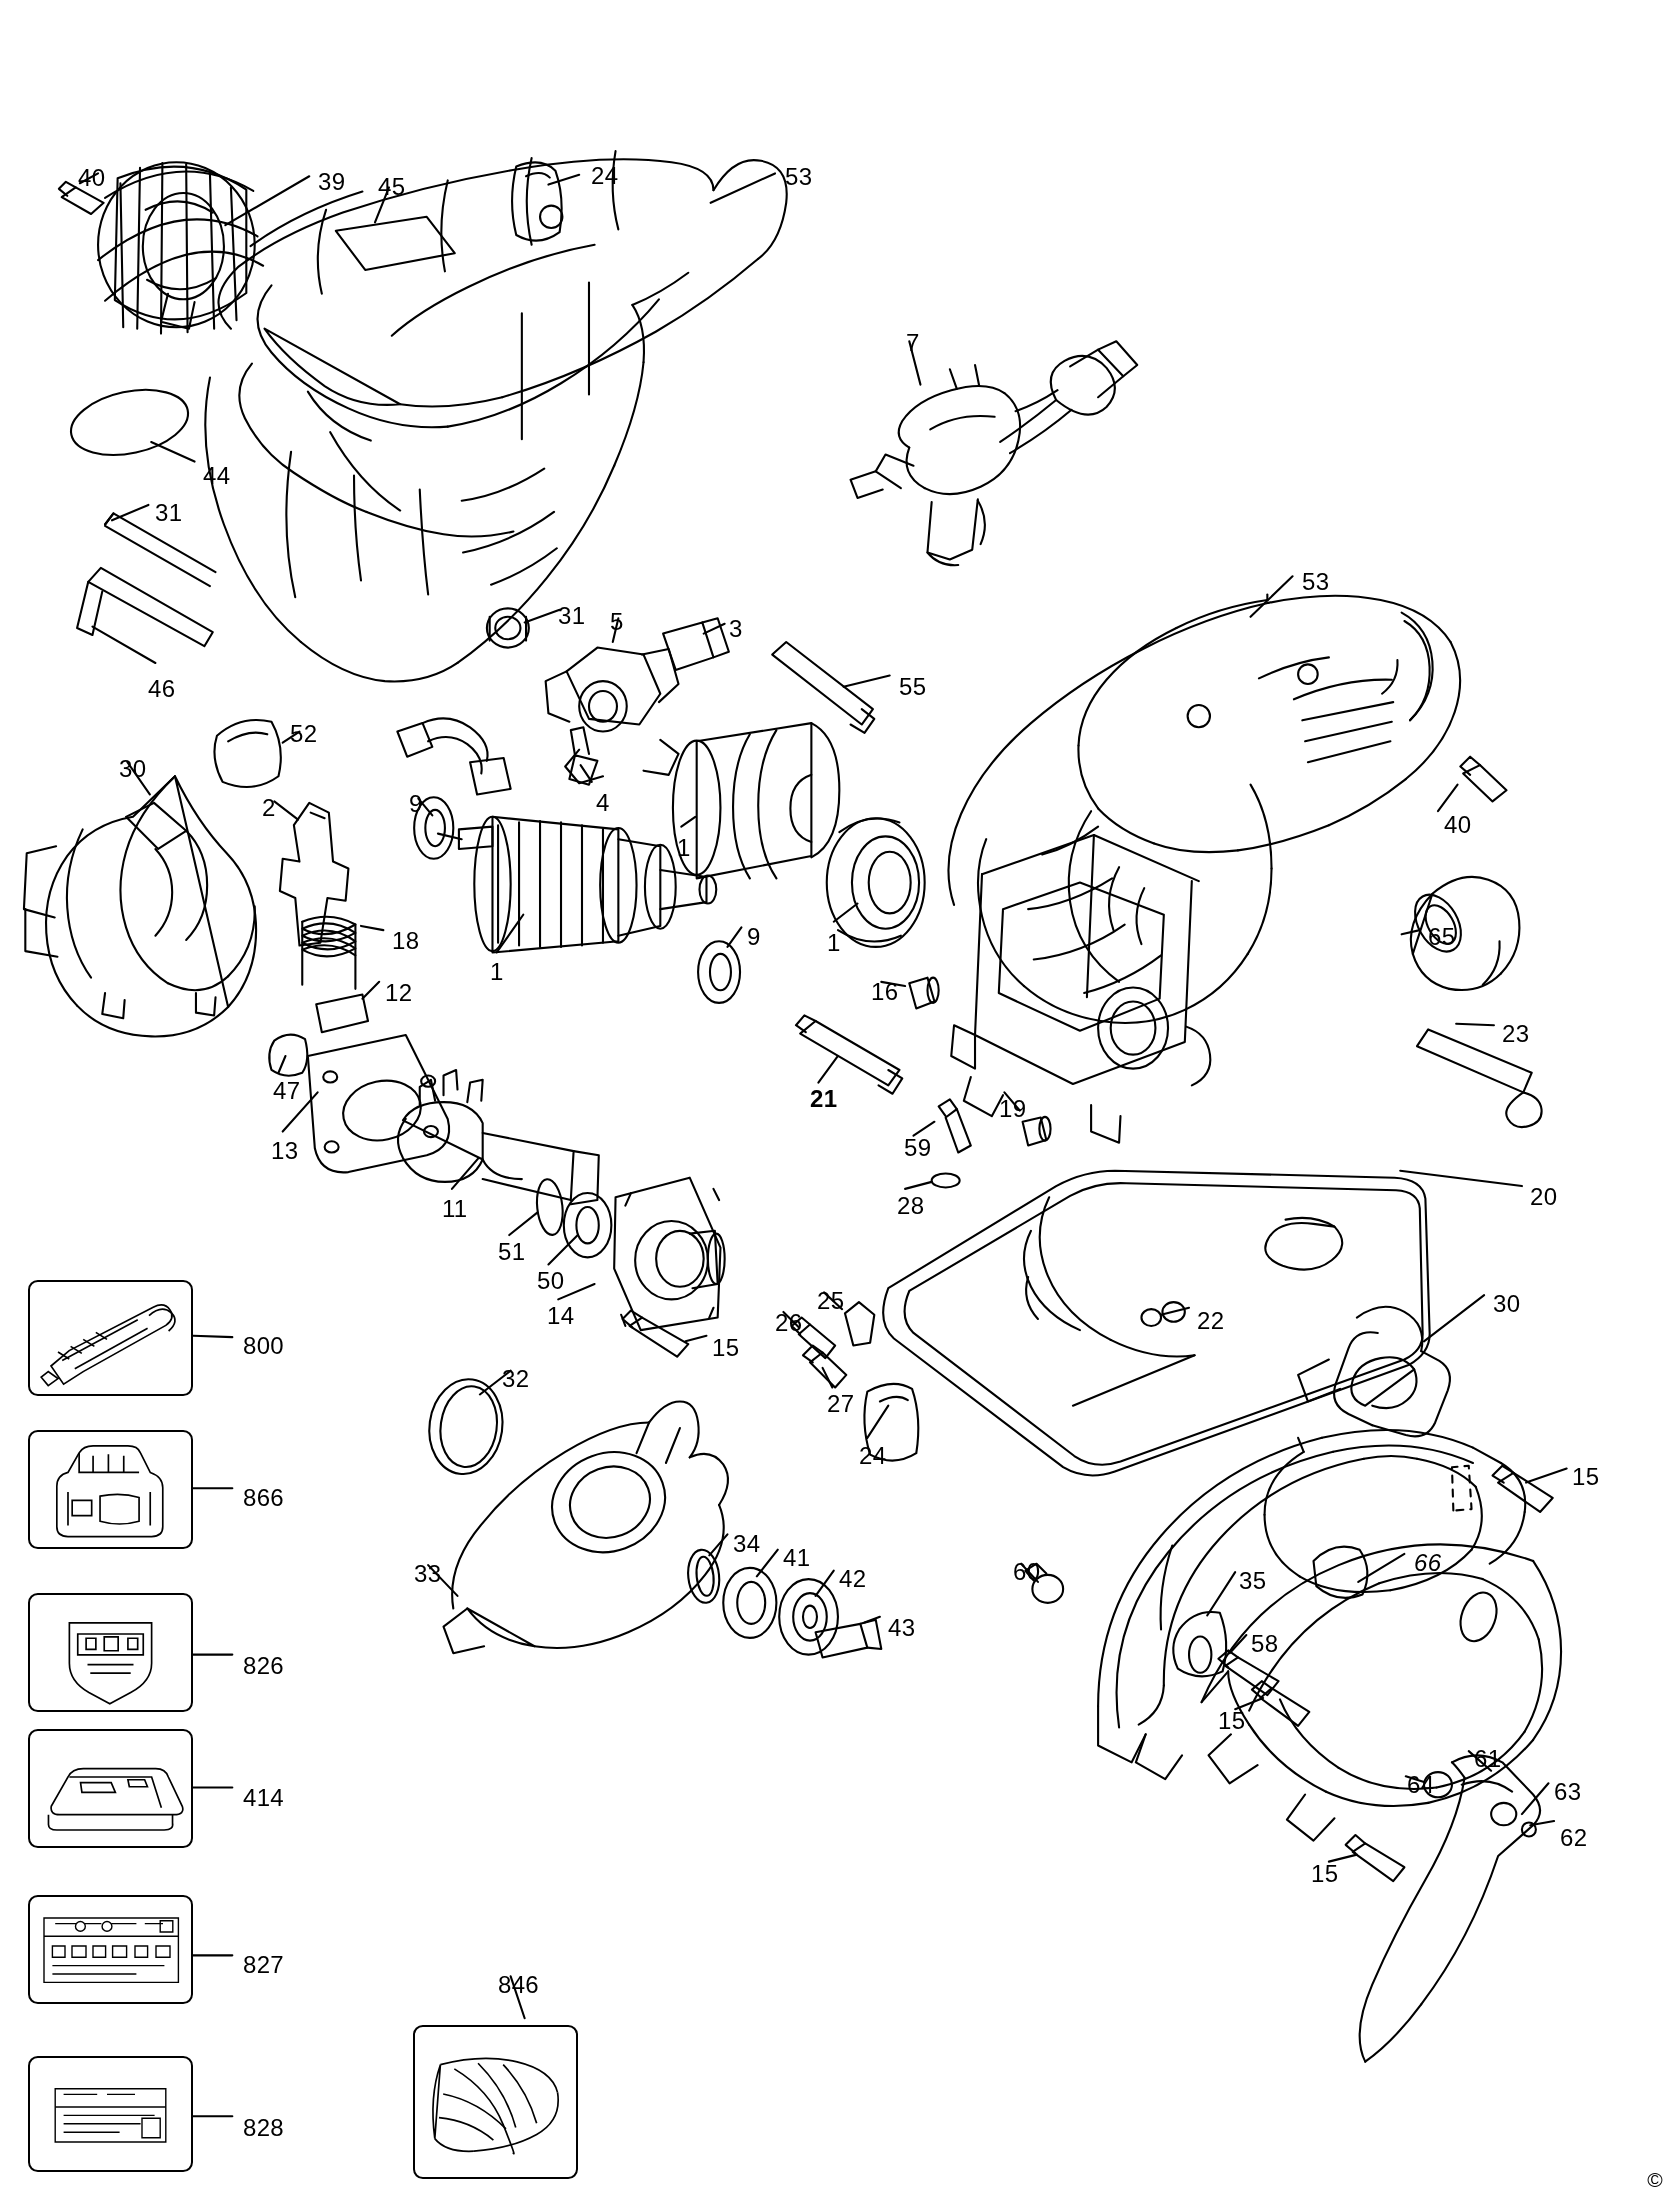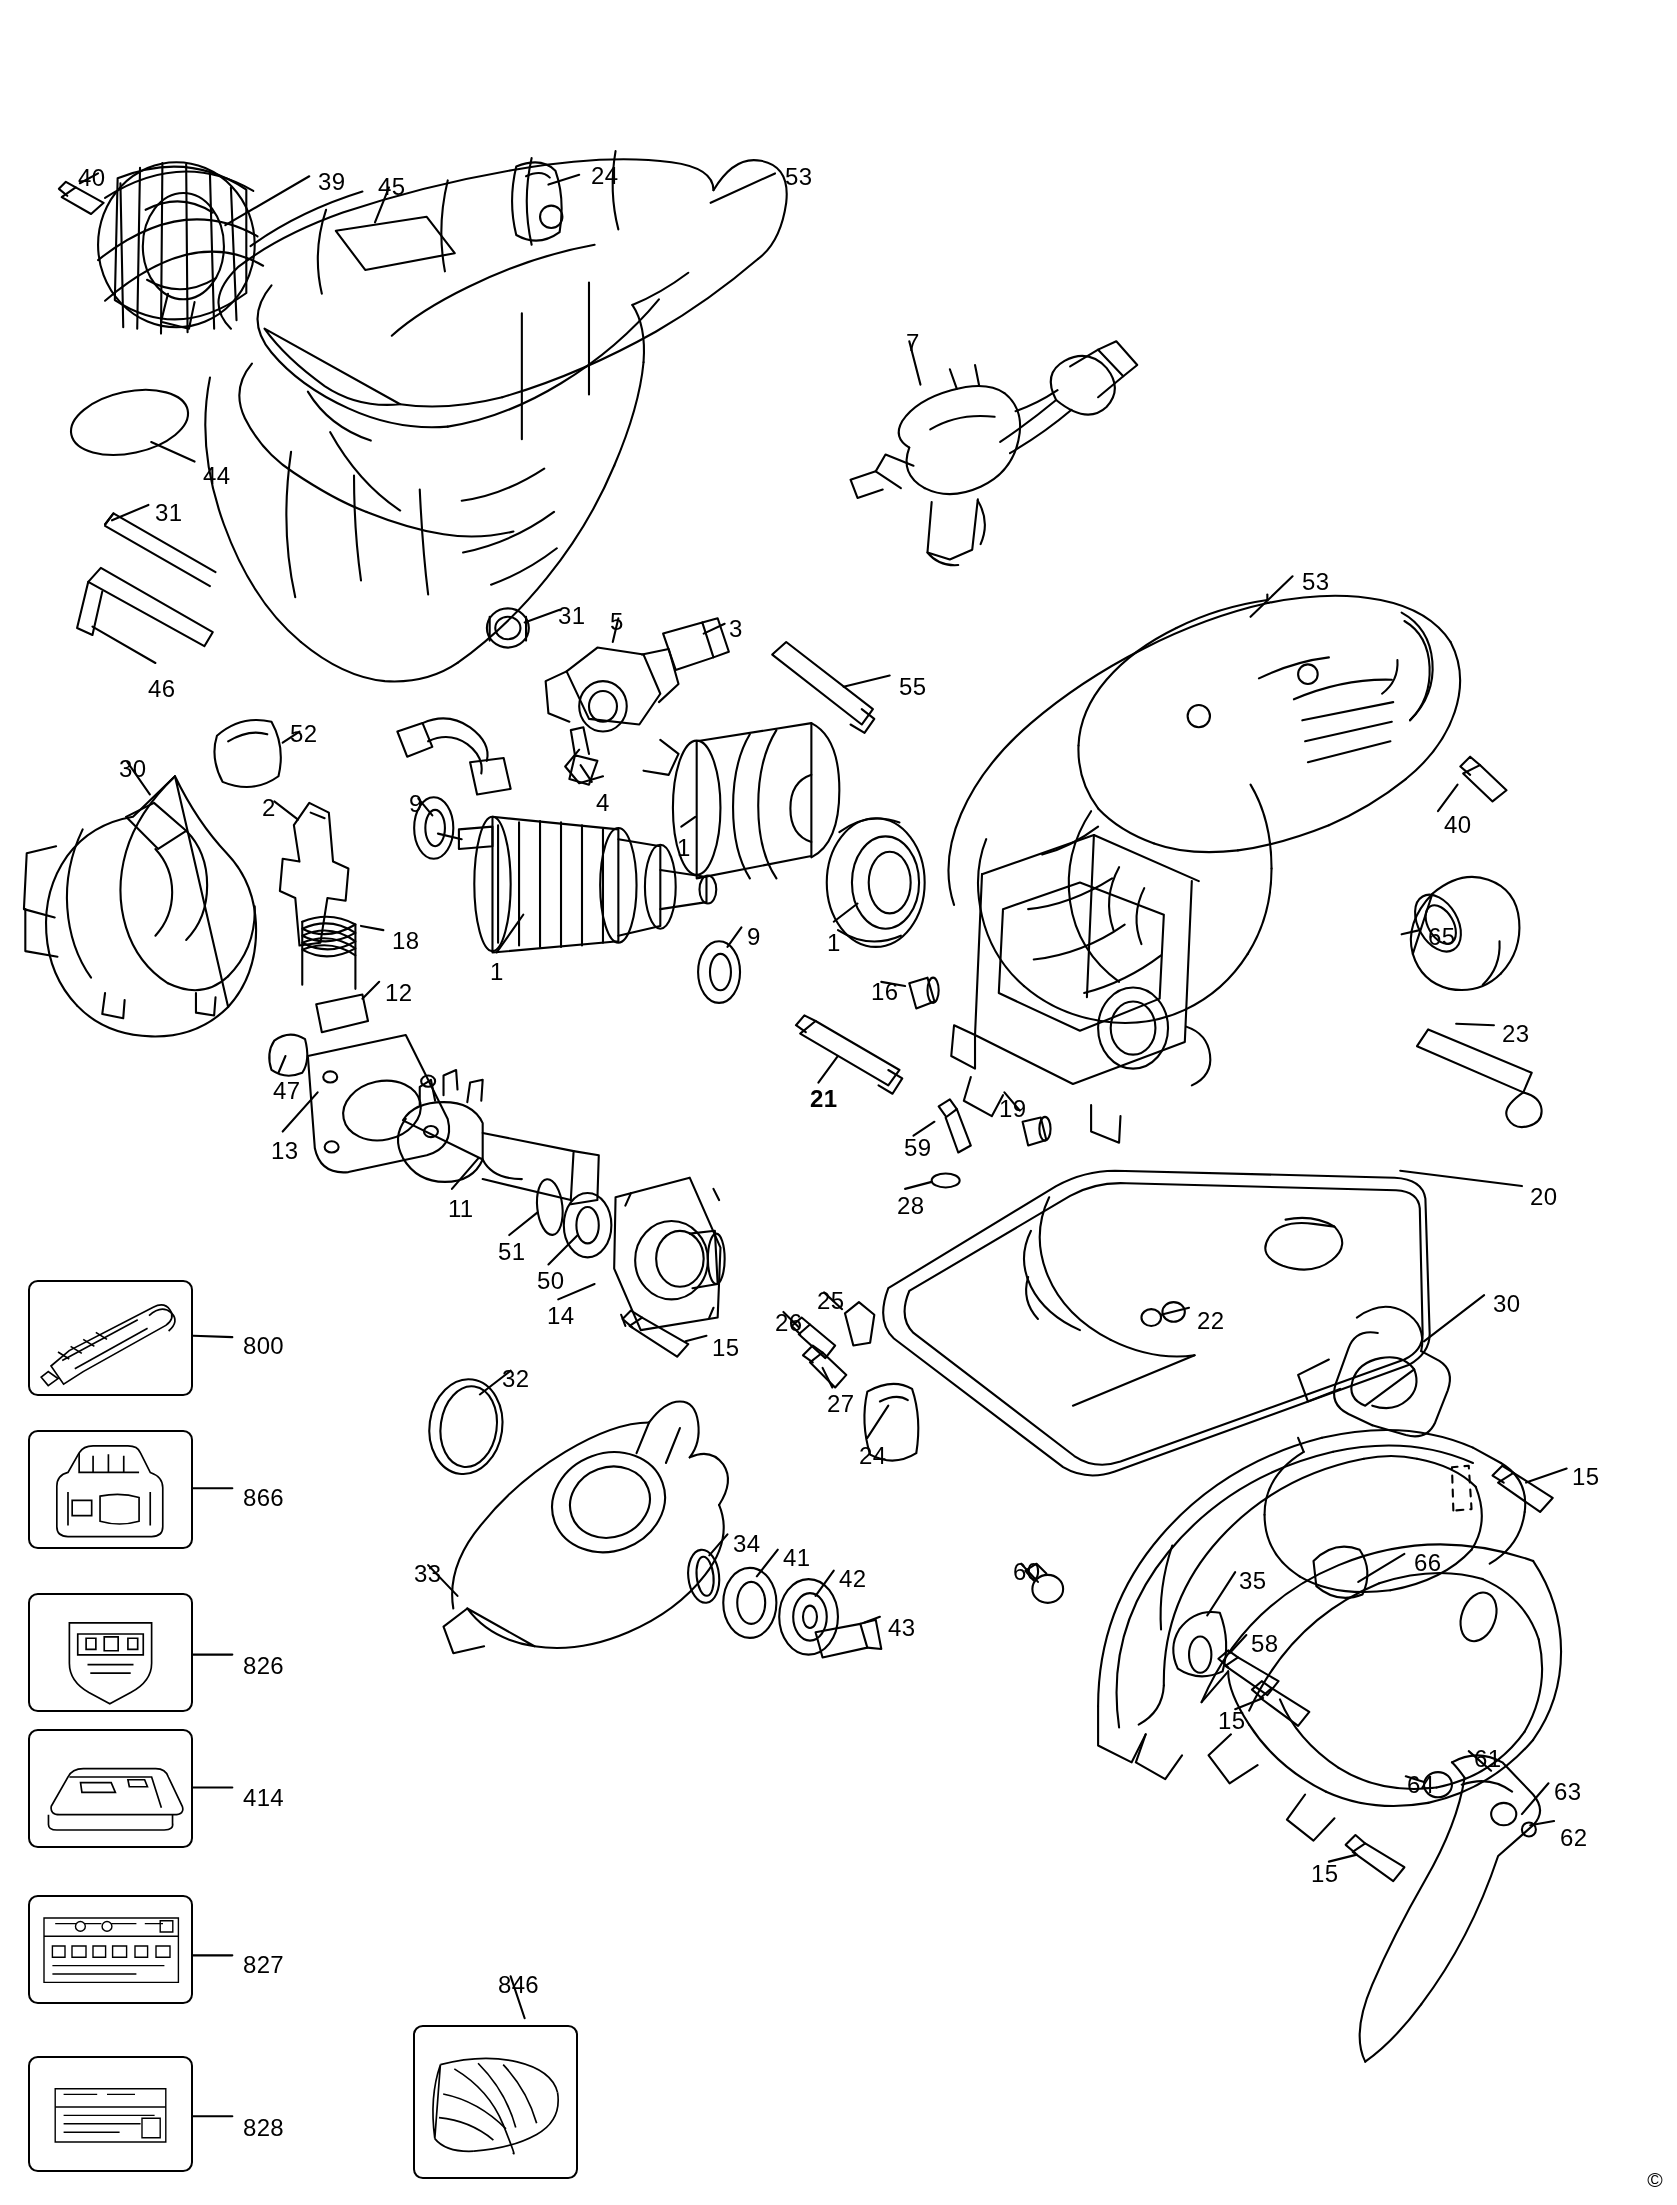--- a/index.html
+++ b/index.html
@@ -763,40 +763,40 @@
   <div class="label" style="left:490px;  top:958px;">1</div>
   <div class="label" style="left:1428px; top:923px;">65</div>
   <div class="label" style="left:385px;  top:979px;">12</div>
   <div class="label" style="left:871px; top:978px;">16</div>
   <div class="label" style="left:1502px; top:1020px;">23</div>
   <div class="label" style="left:273px;  top:1077px;">47</div>
   <div class="label" style="left:810px; top:1085px;font-weight:bold;">21</div>
   <div class="label" style="left:999px; top:1095px;">19</div>
   <div class="label" style="left:271px;  top:1137px;">13</div>
   <div class="label" style="left:904px; top:1134px;">59</div>
-  <div class="label" style="left:442px;  top:1195px;margin-left:6px;">11</div>
+  <div class="label" style="left:442px;  top:1195px;">11</div>
   <div class="label" style="left:897px; top:1192px;">28</div>
   <div class="label" style="left:1530px; top:1183px;">20</div>
   <div class="label" style="left:498px;  top:1238px;">51</div>
   <div class="label" style="left:537px;  top:1267px;">50</div>
   <div class="label" style="left:547px;  top:1302px;">14</div>
   <div class="label" style="left:817px; top:1287px;">25</div>
   <div class="label" style="left:775px; top:1309px;">26</div>
   <div class="label" style="left:1197px; top:1307px;">22</div>
   <div class="label" style="left:1493px; top:1290px;">30</div>
   <div class="label" style="left:712px; top:1334px;">15</div>
   <div class="label" style="left:827px; top:1390px;">27</div>
   <div class="label" style="left:243px;  top:1332px;">800</div>
   <div class="label" style="left:502px;  top:1365px;">32</div>
   <div class="label" style="left:859px; top:1442px;">24</div>
   <div class="label" style="left:243px;  top:1484px;">866</div>
   <div class="label" style="left:1572px; top:1463px;">15</div>
   <div class="label" style="left:733px; top:1530px;">34</div>
   <div class="label" style="left:783px; top:1544px;">41</div>
-  <div class="label" style="left:1414px; top:1549px;">66</div>
+  <div class="label" style="left:1414px; top:1549px;font-style:italic;">66</div>
   <div class="label" style="left:414px;  top:1560px;">33</div>
   <div class="label" style="left:839px; top:1565px;">42</div>
   <div class="label" style="left:1013px; top:1558px;">60</div>
   <div class="label" style="left:1239px; top:1567px;">35</div>
   <div class="label" style="left:243px;  top:1652px;">826</div>
   <div class="label" style="left:888px; top:1614px;">43</div>
   <div class="label" style="left:1251px; top:1630px;">58</div>
   <div class="label" style="left:1218px; top:1707px;">15</div>
   <div class="label" style="left:1474px; top:1745px;">61</div>
   <div class="label" style="left:1407px; top:1771px;">64</div>

